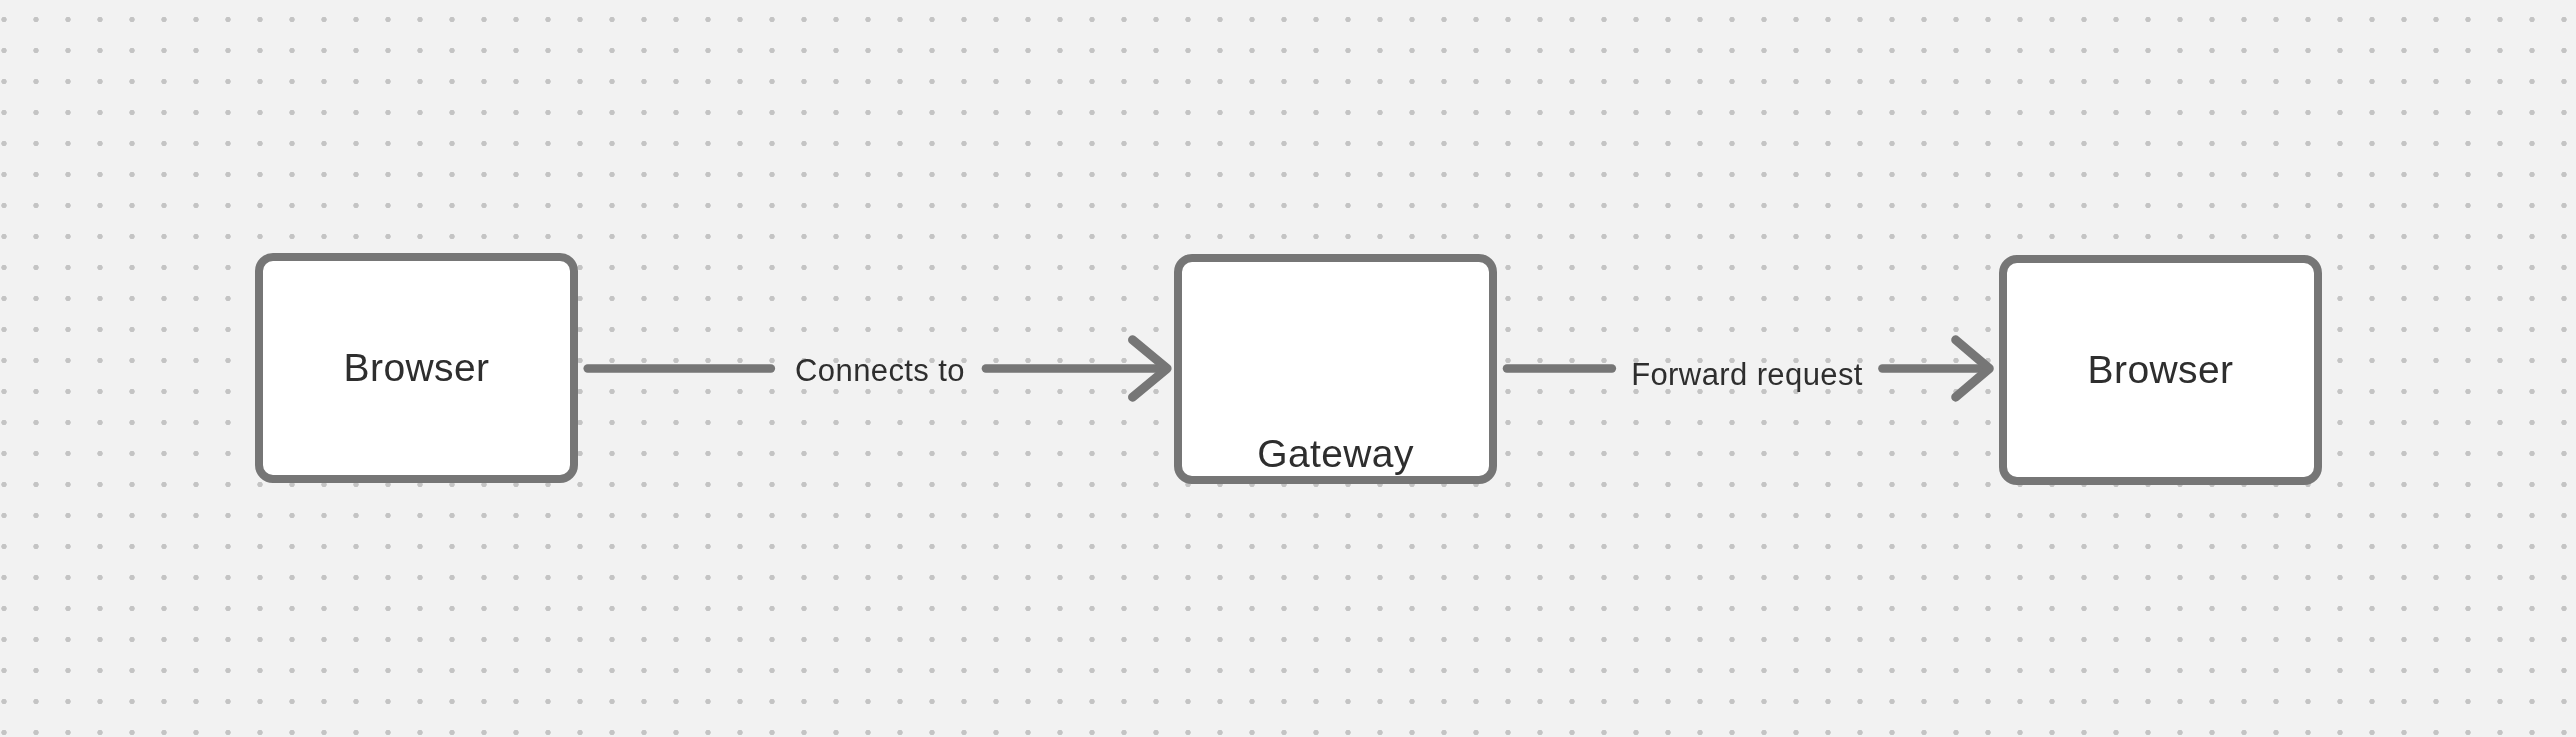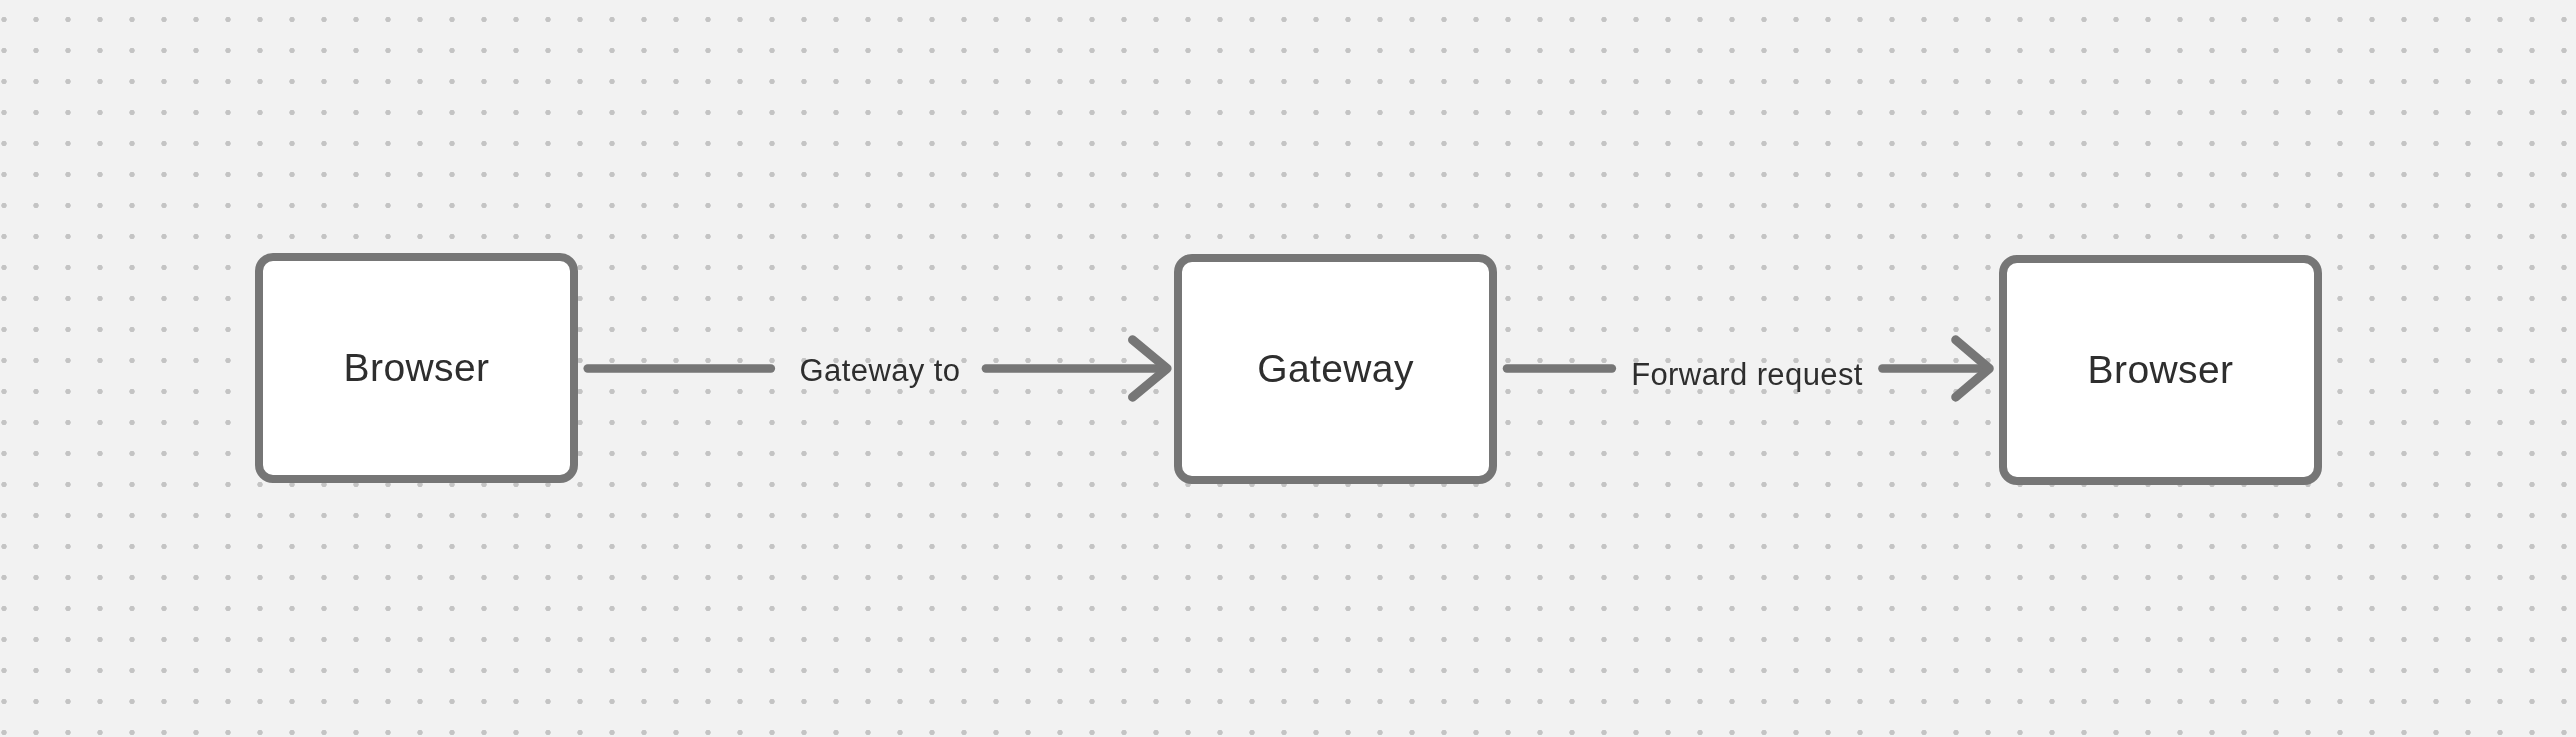--- a/index.html
+++ b/index.html
@@ -88,28 +88,28 @@
       <line class="edge-line" x1="1521" y1="372" x2="1627" y2="372"></line>
       <line class="edge-line" x1="1900" y1="372" x2="1998" y2="372"></line>
       <polyline class="arrowhead" points="1974,343 2008,372 1974,401"></polyline>
     </g>
   </svg>
 
   <div class="node" style="left:255px; top:253px;">
     <span class="node-label">Browser</span>
   </div>
 
-  <div class="node" style="left:1174px; top:254px;">
+  <div class="node" style="left:1174px; top:254px;align-items:flex-end;">
     <span class="node-label">Gateway</span>
   </div>
 
   <div class="node" style="left:1999px; top:255px;">
     <span class="node-label">Browser</span>
   </div>
 
-  <div class="edge-label" style="left:880px; top:370px;">Gateway to</div>
+  <div class="edge-label" style="left:880px; top:370px;">Connects to</div>
 
   <div class="edge-label" style="left:1747px; top:374px;">
     <div>Forward request</div>
   </div>
 
 </div>
 
 
 </body></html>

